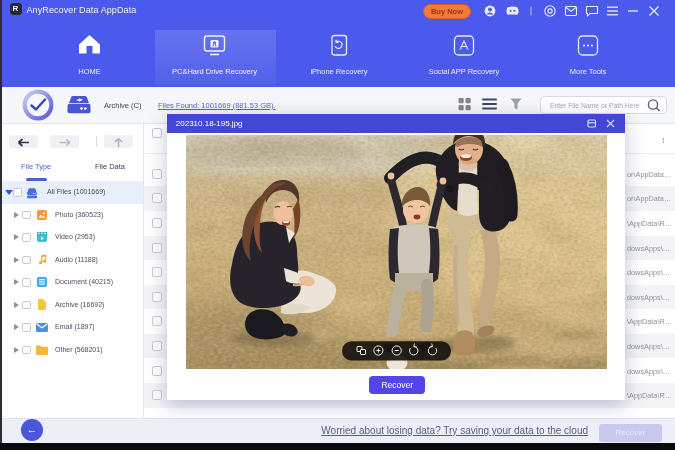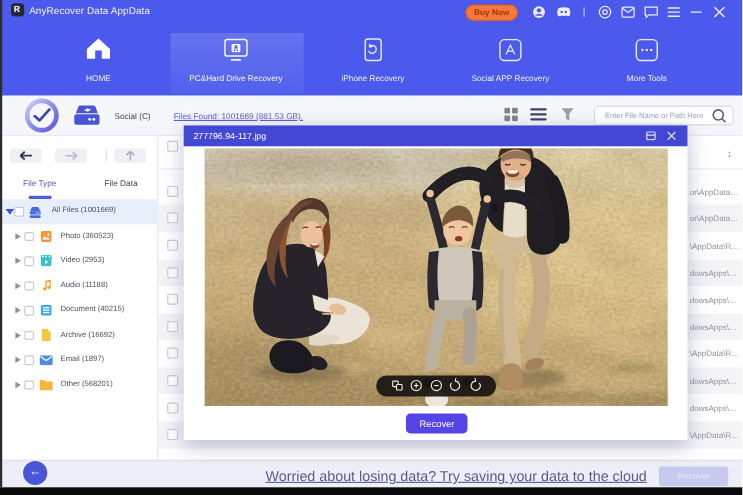--- a/index.html
+++ b/index.html
@@ -39,21 +39,21 @@
   .frow.alt { background:#f4f4f7; }
   .frow .cb { position:absolute; left:8px; top:7px; width:10px; height:10px; border:1px solid #c9cbd5; border-radius:2px; background:#fff; }
   .frow .pth { position:absolute; left:483px; top:8px; font-size:7.3px; color:#90919d; white-space:nowrap; }
   #lhead { position:absolute; left:0; top:0; width:531px; height:30px; background:#fff; border-bottom:1px solid #ededf1; }
   #lhead .cb { position:absolute; left:8px; top:4px; width:10px; height:10px; border:1px solid #c9cbd5; border-radius:2px; background:#fff; }
   #sorti { position:absolute; left:517px; top:11px; font-size:9px; color:#82838f; }
 
   
   #botbar { left:0; top:418px; width:675px; height:25px; background:#edeff8; border-top:1px solid #e0e2ec; }
   #backcirc { left:21px; top:419px; width:22px; height:22px; border-radius:50%; background:#4a55d8; color:#fff; text-align:center; line-height:21px; font-size:11px; }
-  #cloudlink { right:87px; top:425px; font-size:13px; color:#575c8b; text-decoration:underline; }
+  #cloudlink { right:87px; top:425px; font-size:10px; color:#575c8b; text-decoration:underline; }
   #recbtn2 { left:599px; top:423.5px; width:63px; height:18px; background:#c7c9ee; border-radius:3px; color:#e8e9f8; font-size:8px; text-align:center; line-height:18px; }
   #blackstrip { left:0; top:443px; width:675px; height:7px; background:#0a0a0c; }
   #leftedge { left:0; top:0; width:2px; height:443px; background:#2c2c31; }
 
   
   #modal { left:166.8px; top:113.5px; width:458.6px; height:286.3px; background:#fff; box-shadow:0 5px 18px rgba(50,55,120,.30); }
   #mtitle { position:absolute; left:0; top:0; width:458.6px; height:19.7px; background:#4348d4; }
   #mtitle .t { position:absolute; left:9px; top:5.5px; font-size:8px; color:#fff; }
   #photo { position:absolute; left:19.2px; top:21.7px; width:421px; height:234px; }
   #recbtn { position:absolute; left:202.5px; top:262.5px; width:56px; height:18px; background:#5345e6; border-radius:4px; color:#fff; font-size:8.5px; text-align:center; line-height:18px; }
@@ -127,21 +127,21 @@
         <rect x="578.5" y="6" width="19" height="19" rx="4"></rect>
         <circle cx="584" cy="15.5" r="1.1" fill="#e8eafb" stroke="none"></circle>
         <circle cx="588" cy="15.5" r="1.1" fill="#e8eafb" stroke="none"></circle>
         <circle cx="592" cy="15.5" r="1.1" fill="#e8eafb" stroke="none"></circle>
       </g>
       <text x="588" y="44" font-size="7.5" fill="#eef0fc" text-anchor="middle">More Tools</text>
     </svg>
   </div>
 
   <div class="abs" id="toolbar"></div>
-  <div class="abs" id="wintxt">Social (C)</div>
+  <div class="abs" id="wintxt">Archive (C)</div>
   <div class="abs" id="foundtxt">Files Found: 1001669 (881.53 GB).</div>
   <div class="abs" id="searchbox">
       <span>Enter File Name or Path Here</span>
     </div>
   <div class="abs" id="tbico2" style="left:0;top:87px;">
     <svg width="675" height="37" viewBox="0 0 675 37">
       <defs>
         <linearGradient id="ringg" x1="0" y1="0" x2="1" y2="1">
           <stop offset="0" stop-color="#cdd0f4"></stop>
             <stop offset=".5" stop-color="#8d90e8"></stop>
@@ -323,21 +323,21 @@
 
   <div class="abs" id="botbar"></div>
   <div class="abs" id="backcirc">←</div>
   <div class="abs" id="cloudlink">Worried about losing data? Try saving your data to the cloud</div>
   <div class="abs" id="recbtn2">Recover</div>
   <div class="abs" id="blackstrip"></div>
   <div class="abs" id="leftedge"></div>
 
   <div class="abs" id="modal">
     <div id="mtitle">
-        <span class="t">277796.94-117.jpg</span>
+        <span class="t">202310.18-195.jpg</span>
       <svg style="position:absolute;right:8px;top:5.5px;" width="30" height="9" viewBox="0 0 30 9">
         <g stroke="#dcdef8" fill="none" stroke-width="1.1">
           <rect x="1" y="1" width="7.5" height="7" rx="1"></rect>
             <line x1="1" y1="3.8" x2="8.5" y2="3.8"></line>
           <line x1="20" y1="1" x2="27" y2="8"></line>
             <line x1="27" y1="1" x2="20" y2="8"></line>
         </g>
       </svg>
     </div>
     <div id="photo">

